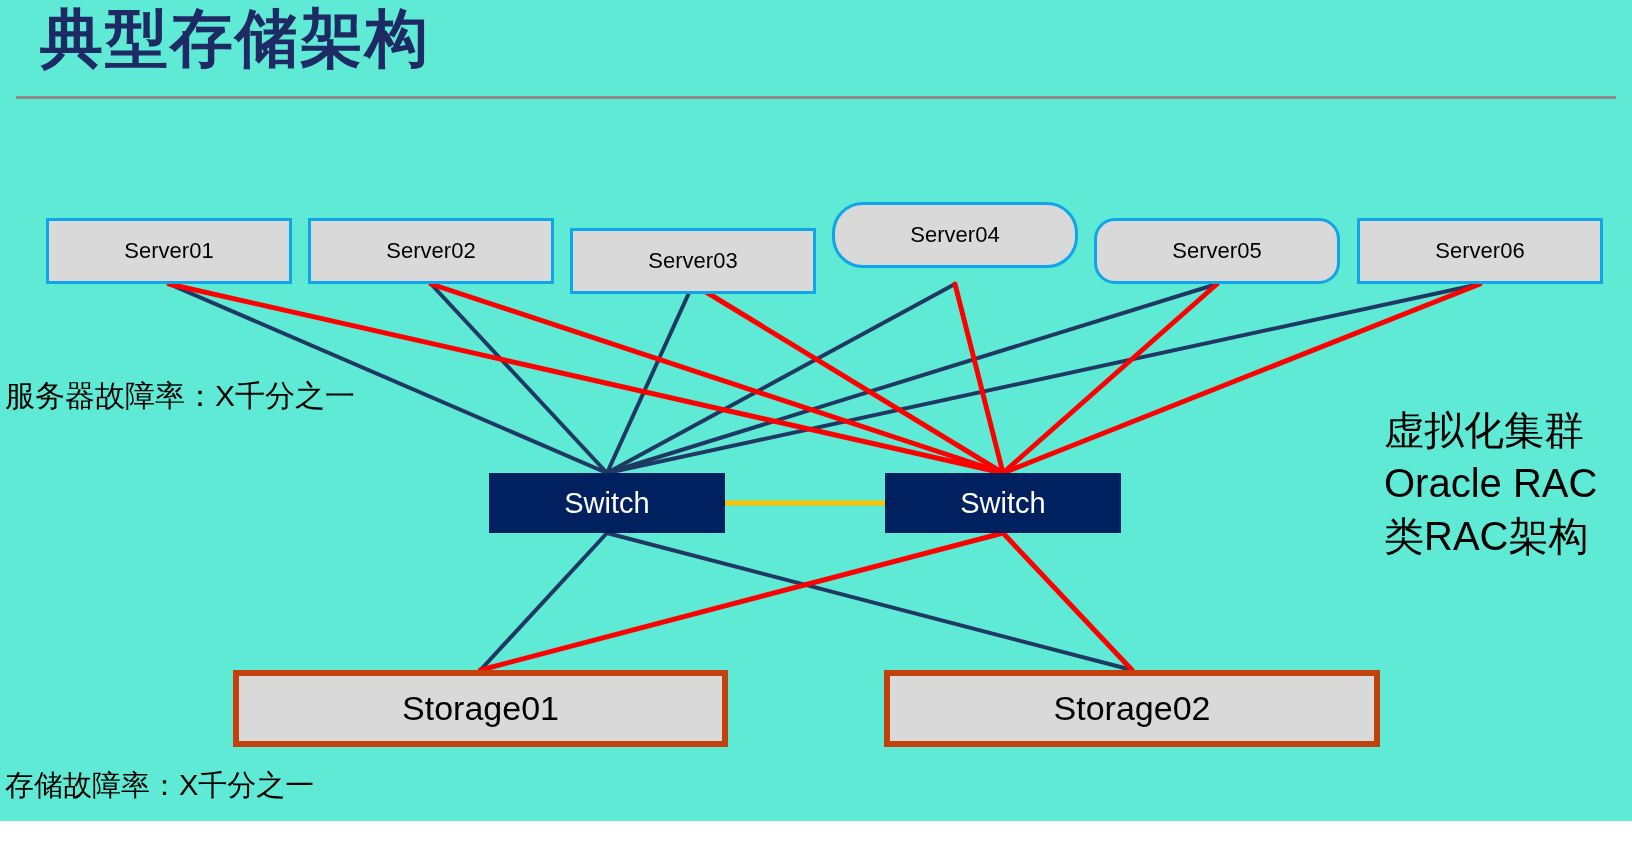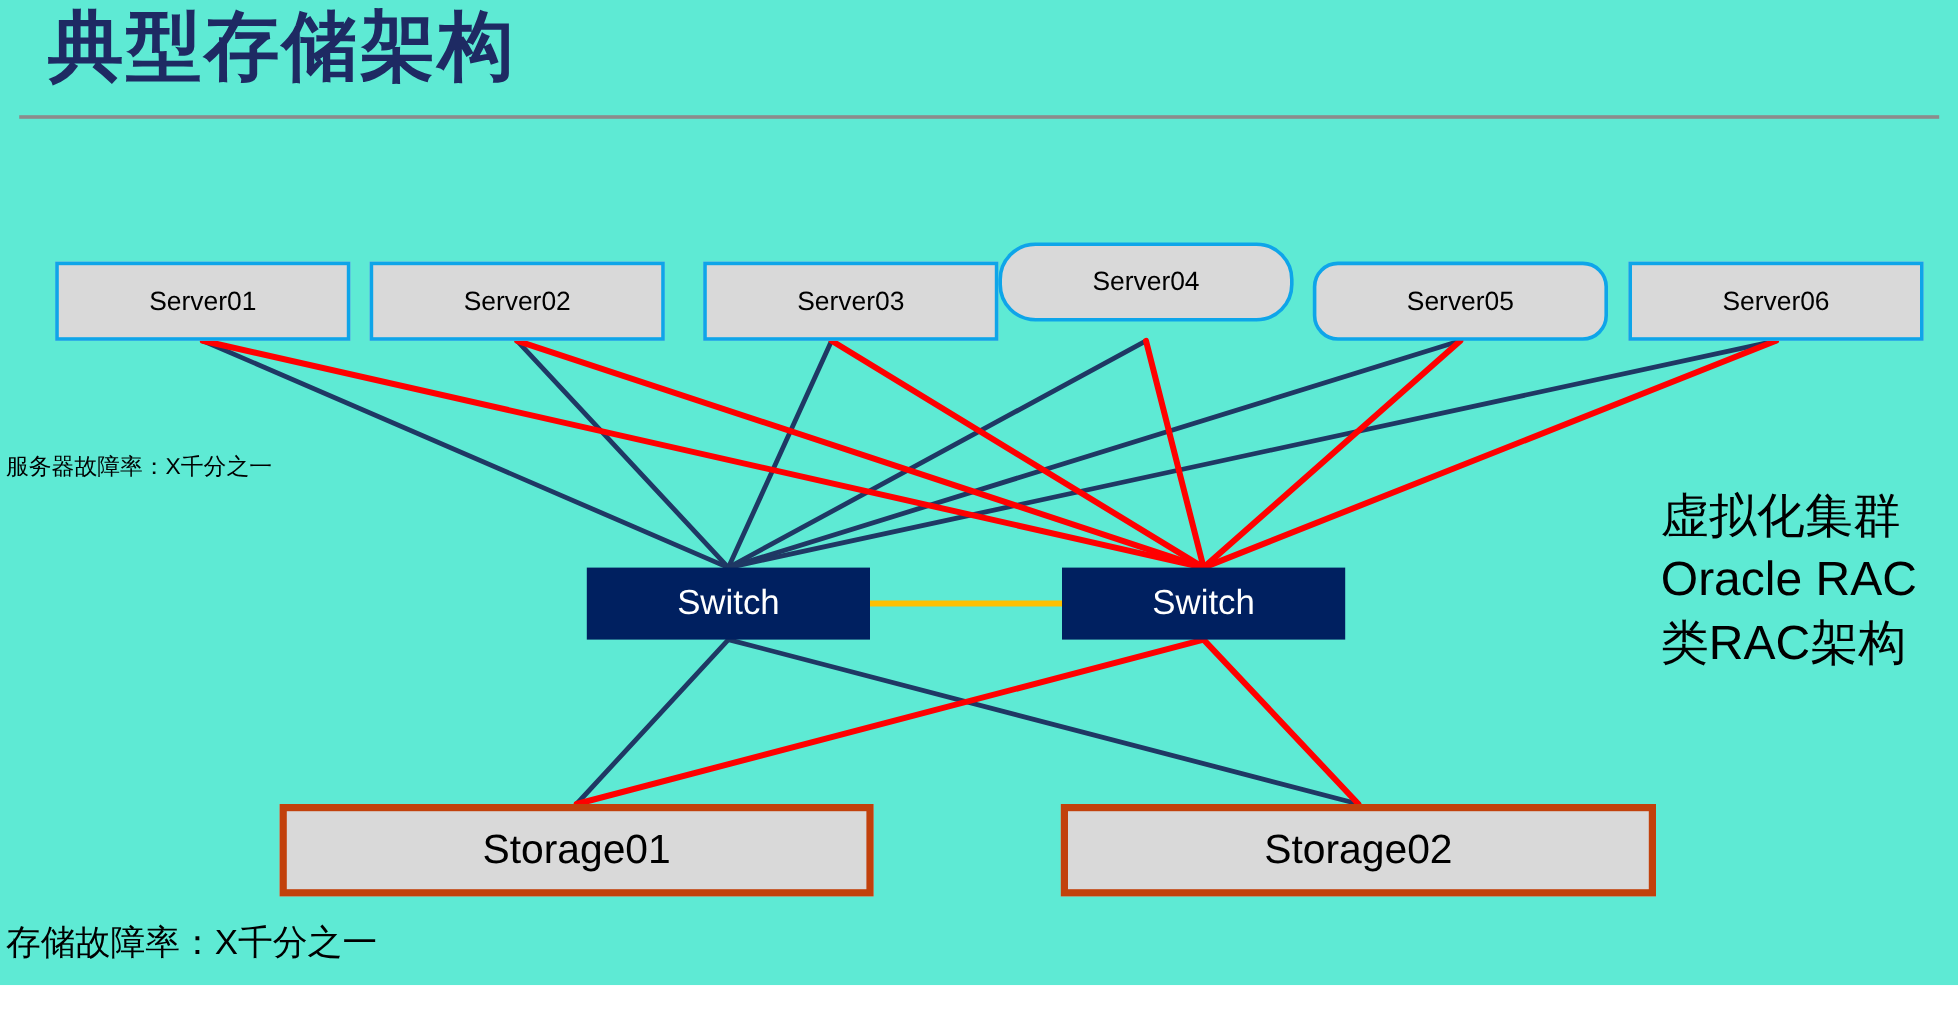--- a/index.html
+++ b/index.html
@@ -43,21 +43,21 @@
   .node.switch{
     background:#002060;
     border:none;
     font-size:29px;color:#ffffff;
   }
   .note{
     position:absolute;
     color:#000000;
     white-space:nowrap;
   }
-  #server-failure-note{left:5px;top:376px;font-size:19px;}
+  #server-failure-note{left:5px;top:376px;font-size:30px;}
   #storage-failure-note{left:5px;top:766px;font-size:29px;}
   #cluster-note{left:1337px;top:404px;font-size:40px;line-height:53px;}
   #cluster-note span{display:block;margin-left:47px;}
 </style>
 </head>
 <body>
 
 <div id="slide">
 
   <h1 id="slide-title">典型存储架构</h1>
@@ -83,21 +83,21 @@
       <line x1="725" y1="503" x2="885" y2="503" stroke="#ffc000" stroke-width="5" stroke-linecap="round"></line>
     </svg>
 
   <div id="node-layer">
       <div class="node server" style="left: 46px; top: 218px; width: 246px; height: 66px;">
         <span>Server01</span>
       </div>
       <div class="node server" style="left: 308px; top: 218px; width: 246px; height: 66px;">
         <span>Server02</span>
       </div>
-      <div class="node server" style="left: 570px; top: 218px; width: 246px; height: 66px; margin-left: 16px;">
+      <div class="node server" style="left: 570px; top: 228px; width: 246px; height: 66px;">
         <span>Server03</span>
       </div>
       <div class="node server" style="left: 832px; top: 202px; width: 246px; height: 66px; border-radius: 31px;">
         <span>Server04</span>
       </div>
       <div class="node server" style="left: 1094px; top: 218px; width: 246px; height: 66px; border-radius: 21px;">
         <span>Server05</span>
       </div>
       <div class="node server" style="left: 1357px; top: 218px; width: 246px; height: 66px;">
         <span>Server06</span>

